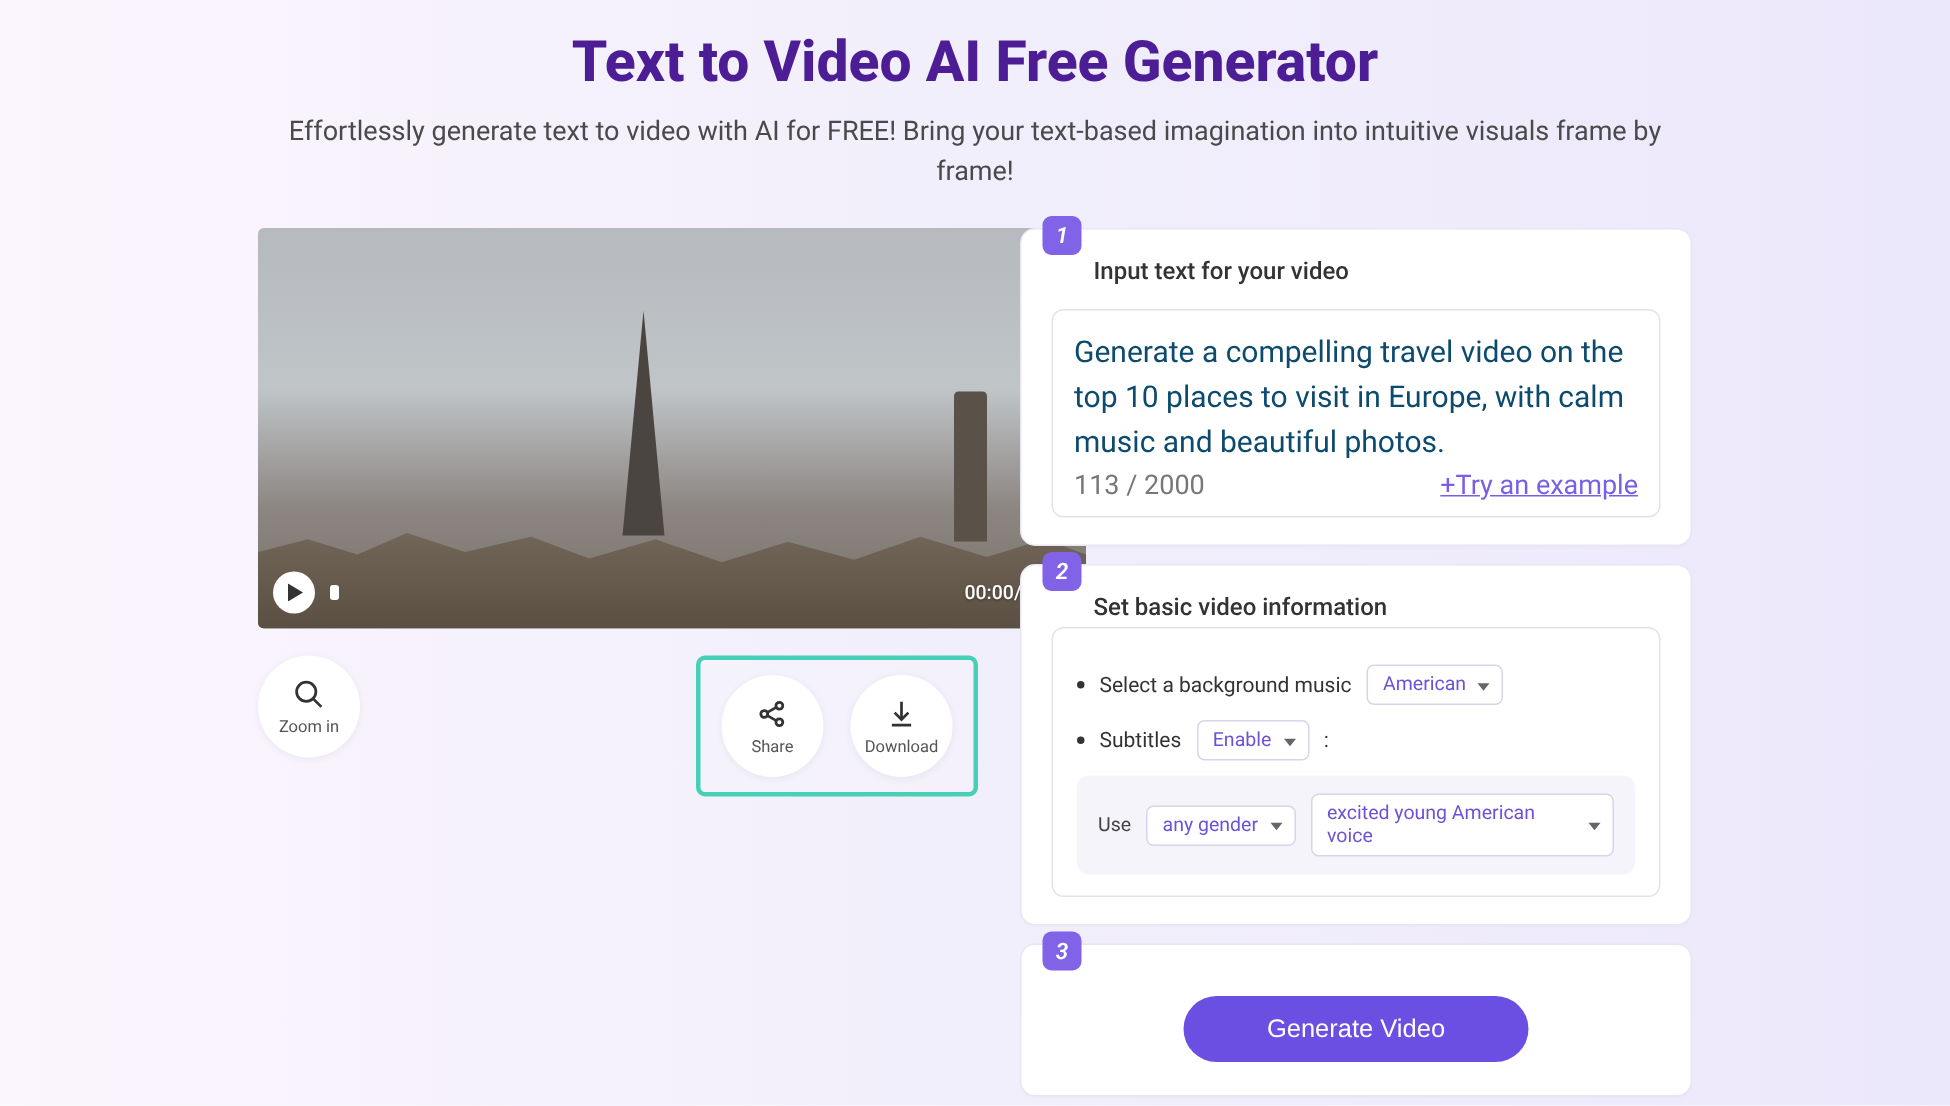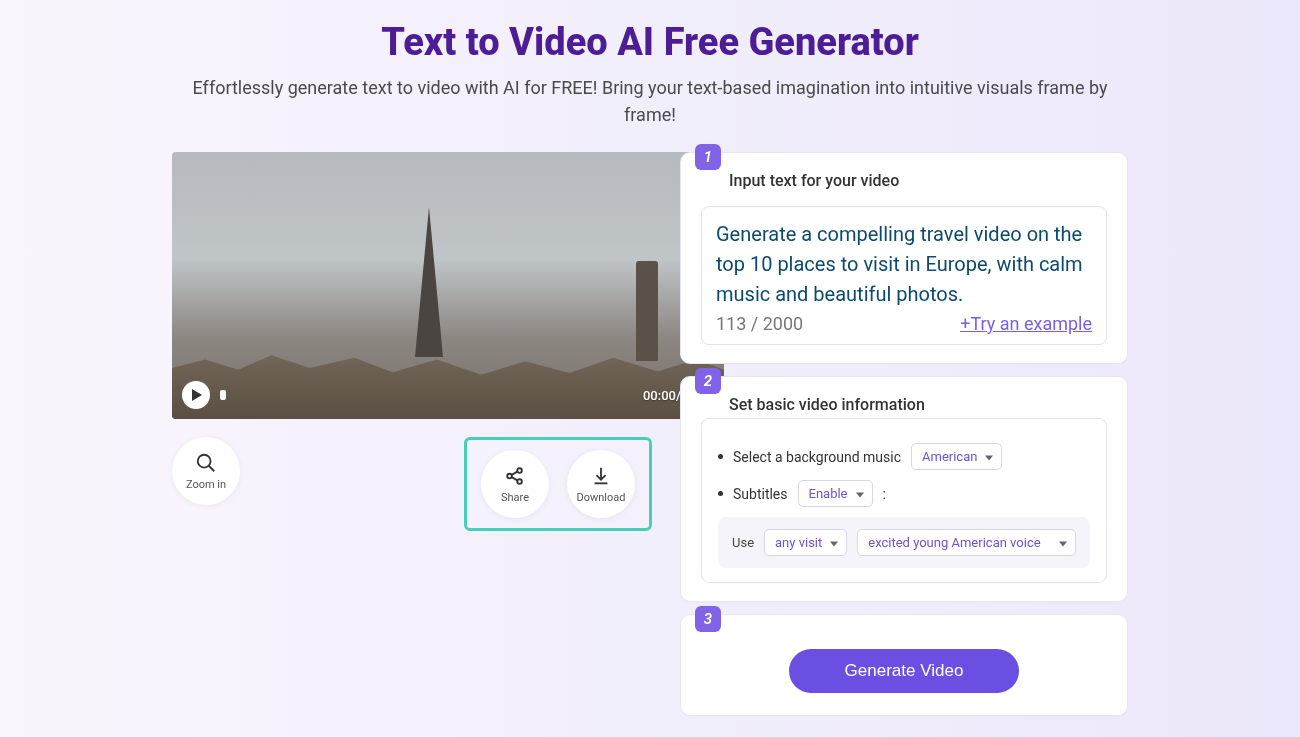--- a/index.html
+++ b/index.html
@@ -302,21 +302,21 @@
           <span class="fake-select">American</span>
         </div>
         <div class="opt-row">
           <span class="bullet"></span>
           <span>Subtitles</span>
           <span class="fake-select">Enable</span>
           <span>:</span>
         </div>
         <div class="voice-box">
           <span class="use-lbl">Use</span>
-          <span class="fake-select">any visit</span>
+          <span class="fake-select">any gender</span>
           <span class="fake-select" style="flex:1">excited young American voice</span>
         </div>
       </div>
     </div>
 
     <div class="card card3">
       <div class="step-badge">3</div>
       <button class="generate-btn">Generate Video</button>
     </div>
 

